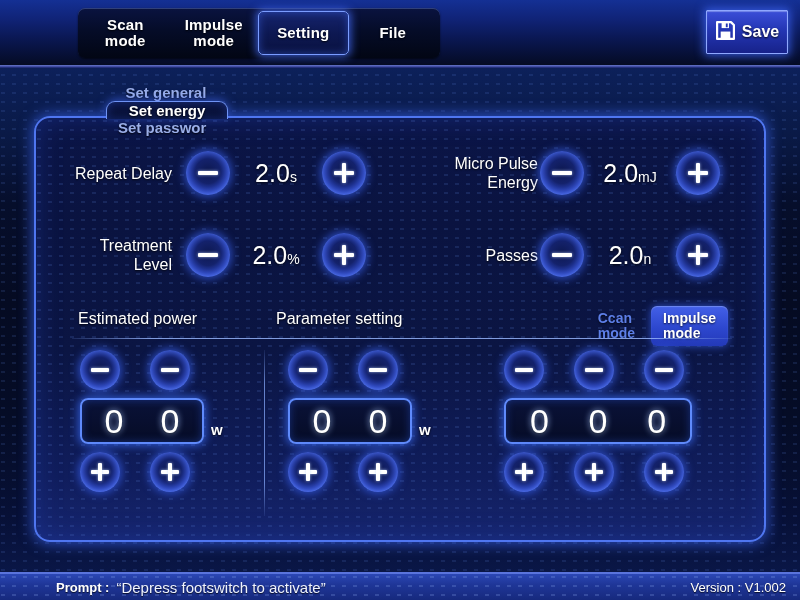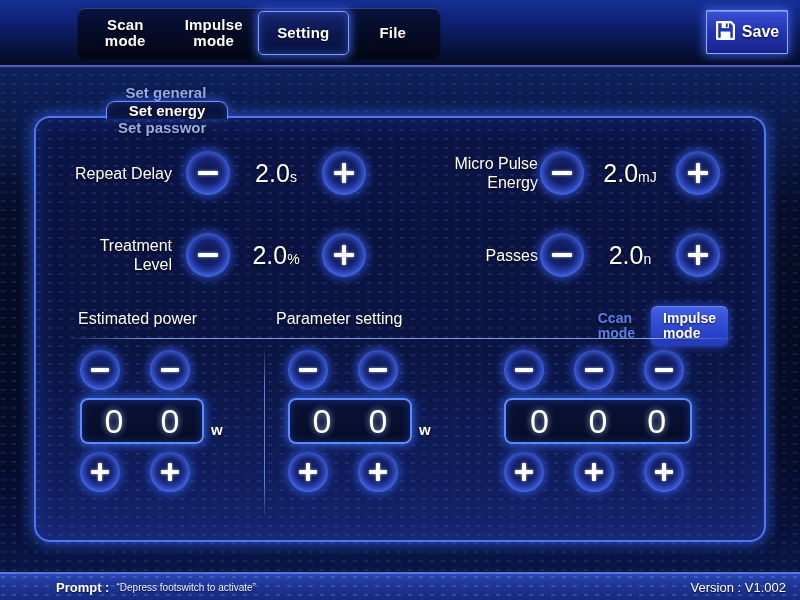--- a/index.html
+++ b/index.html
@@ -352,21 +352,21 @@
   }
   .prompt-wrap {
     position: relative;
     margin-left: 56px;
     display: flex;
     align-items: center;
     gap: 7px;
     z-index: 1;
   }
   .prompt-key { color: #ffffff; font-size: 13px; font-weight: bold; text-shadow: 0 1px 1px rgba(0,0,0,0.7); }
-  .prompt-val { color: #eef2ff; font-size: 10px; text-shadow: 0 1px 1px rgba(0,0,0,0.7); }
+  .prompt-val { color: #eef2ff; font-size: 15px; text-shadow: 0 1px 1px rgba(0,0,0,0.7); }
   .version {
     position: absolute;
     right: 14px;
     color: #ffffff;
     font-size: 13px;
     z-index: 1;
     text-shadow: 0 1px 1px rgba(0,0,0,0.7);
   }
 </style>
 </head>

